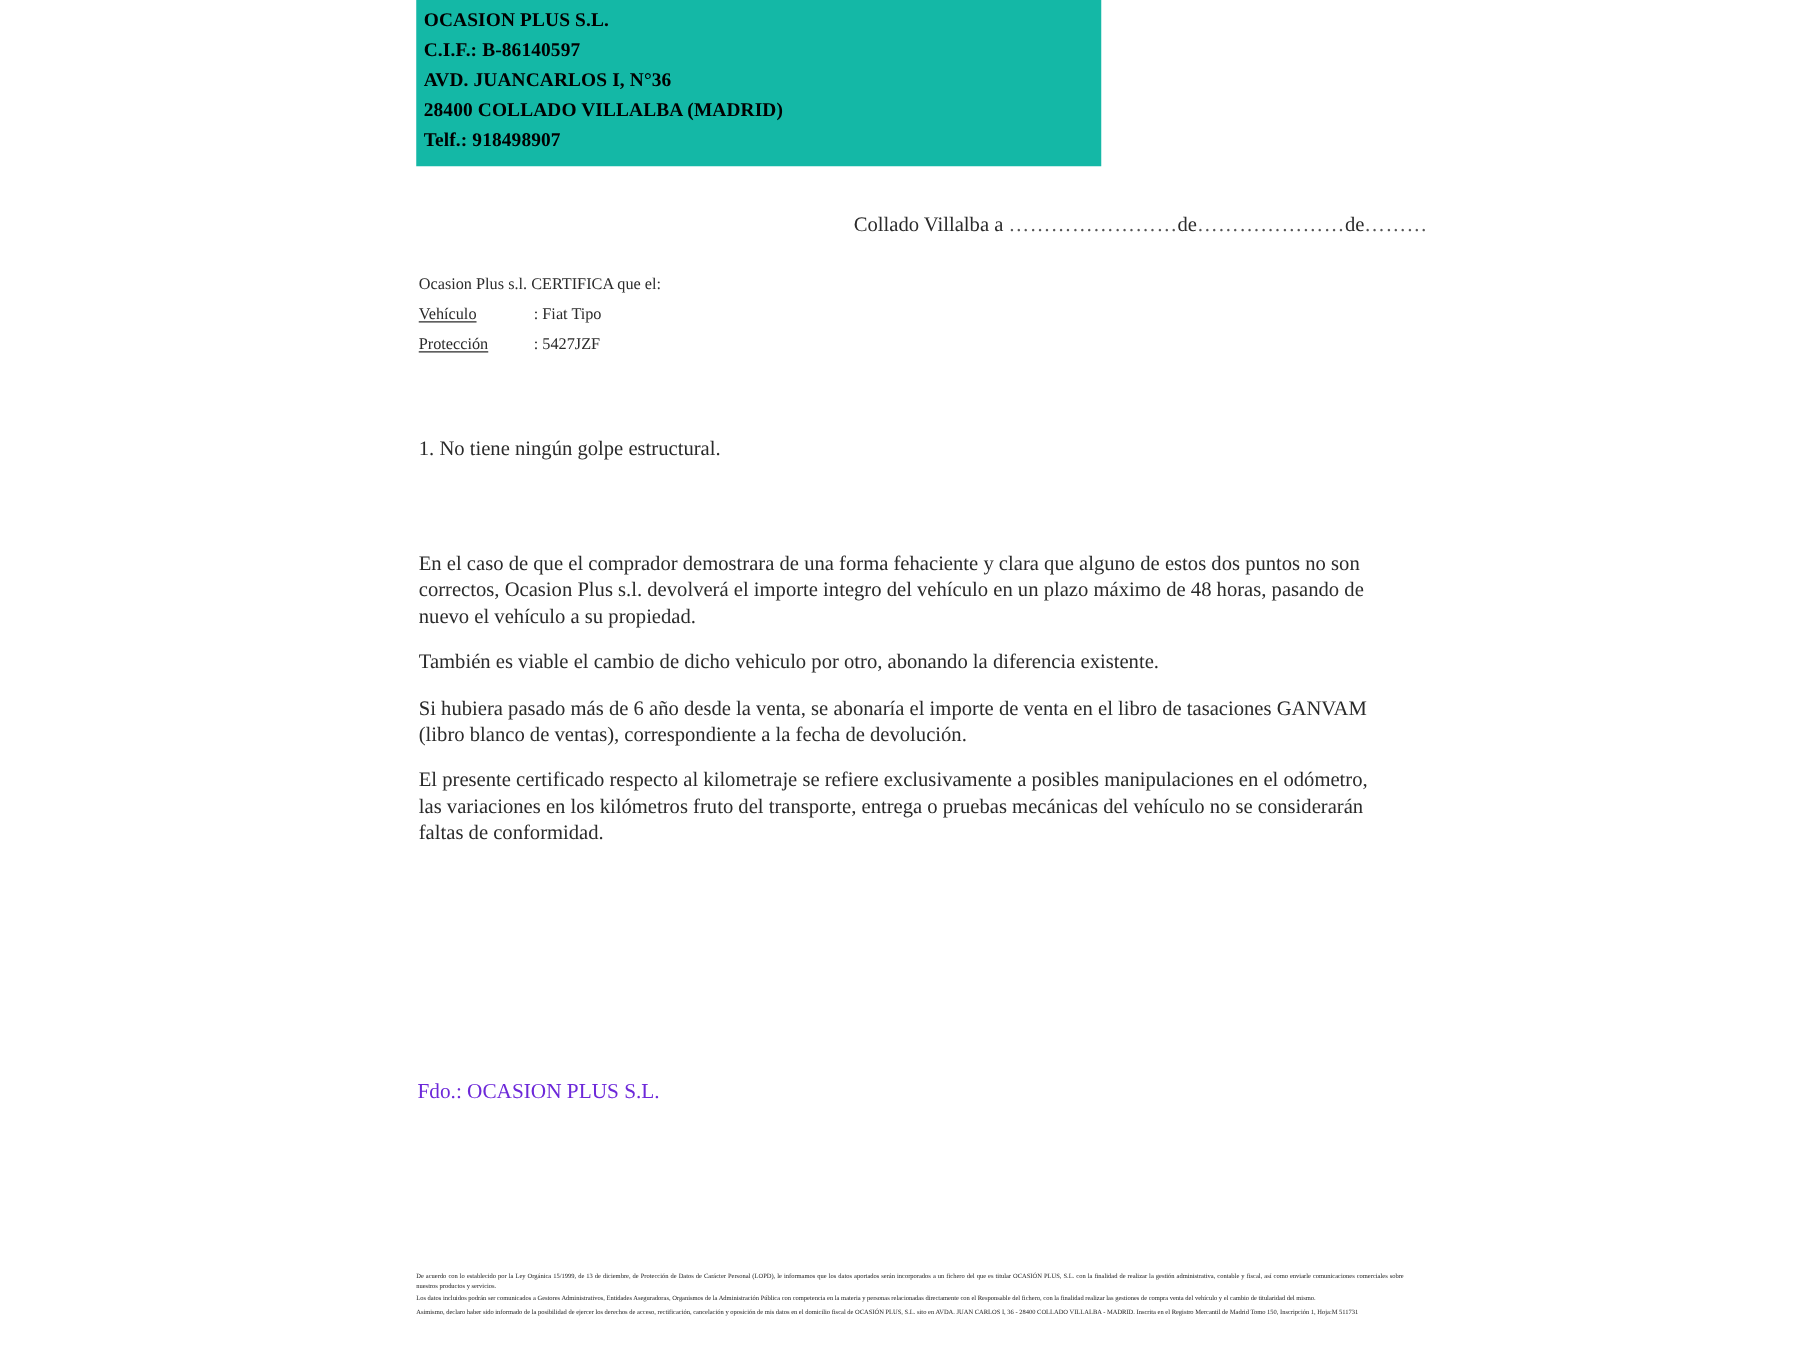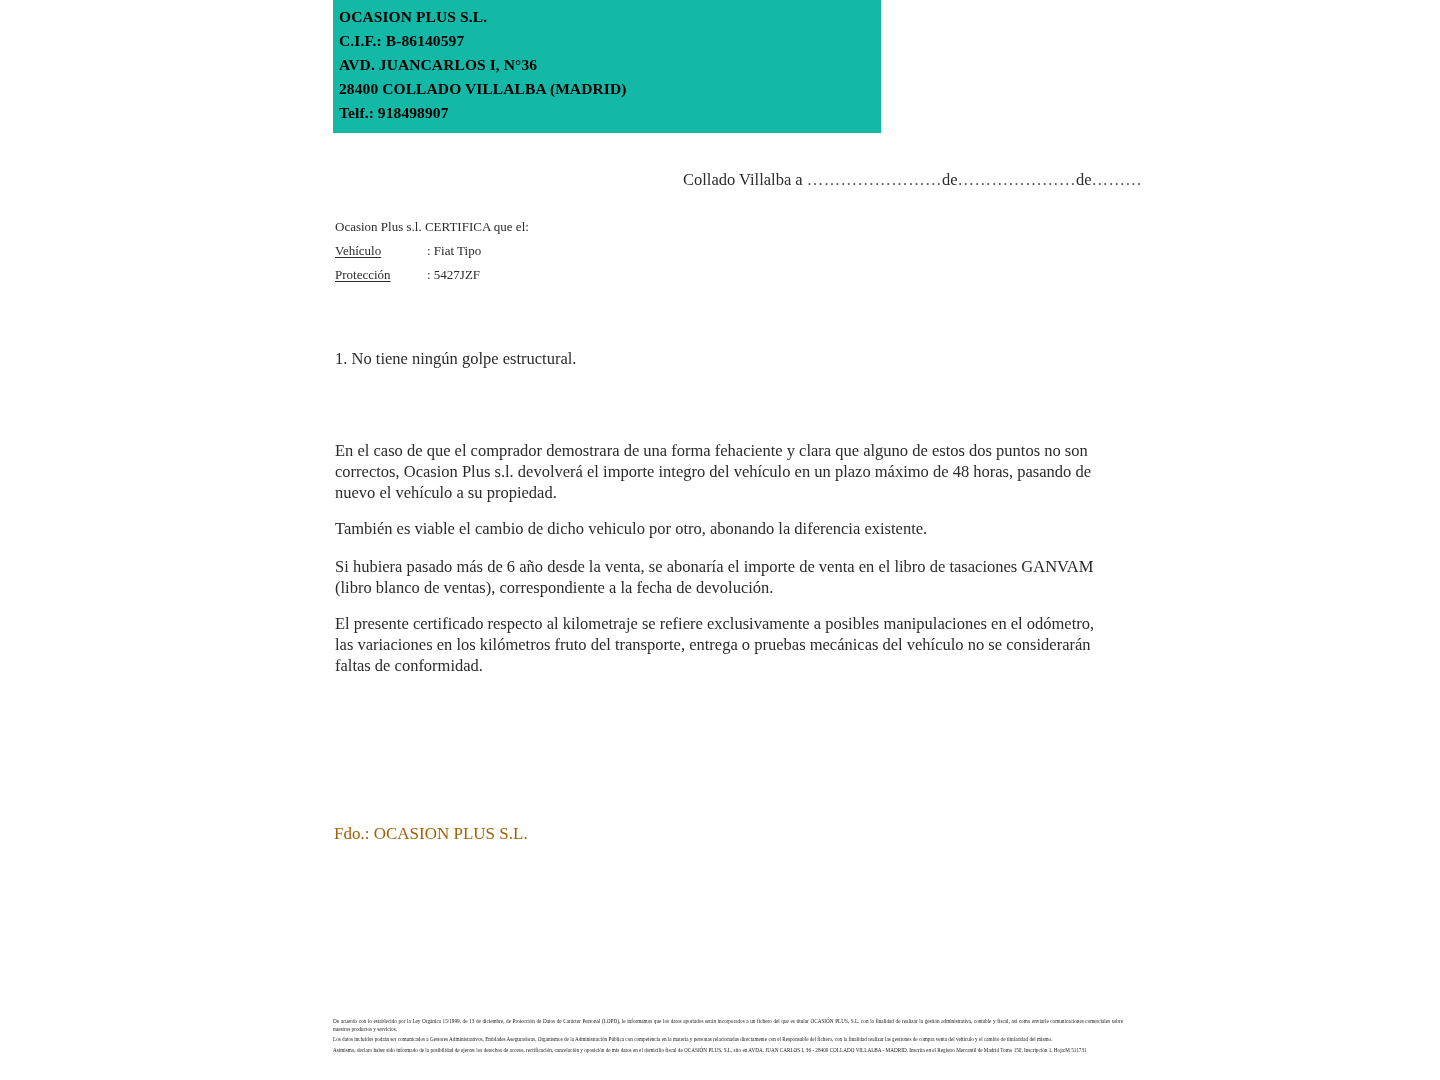--- a/index.html
+++ b/index.html
@@ -104,23 +104,23 @@
   }
   .para-1 { top: 440px; }
   .para-2 { top: 518px; }
   .para-3 { top: 556px; }
   .para-4 { top: 613px; }
 
   
   .signature {
     position: absolute;
     left: 334px;
-    top: 824px;
+    top: 863px;
     font-size: 17px;
-    color: #a16207;
+    color: #6d28d9;
     white-space: nowrap;
   }
 
   
   .legal {
     position: absolute;
     left: 333px;
     top: 1018px;
     width: 790px;
     font-size: 5.2px;

